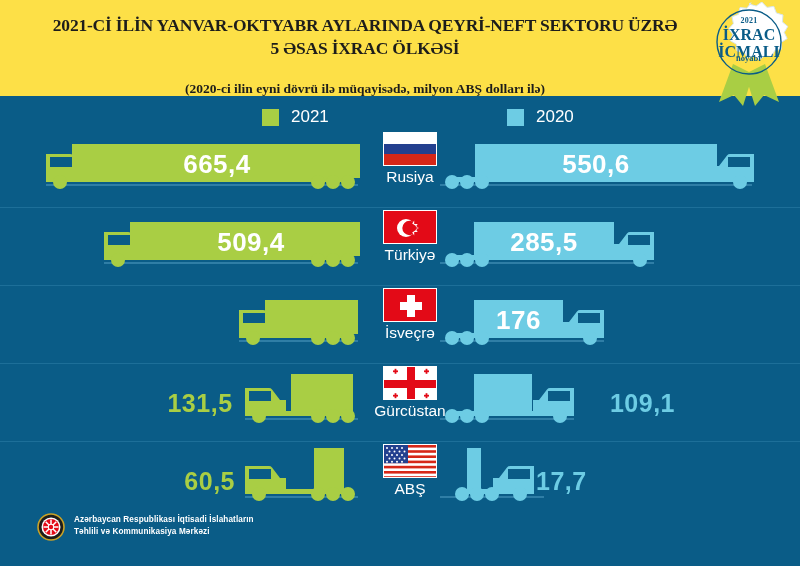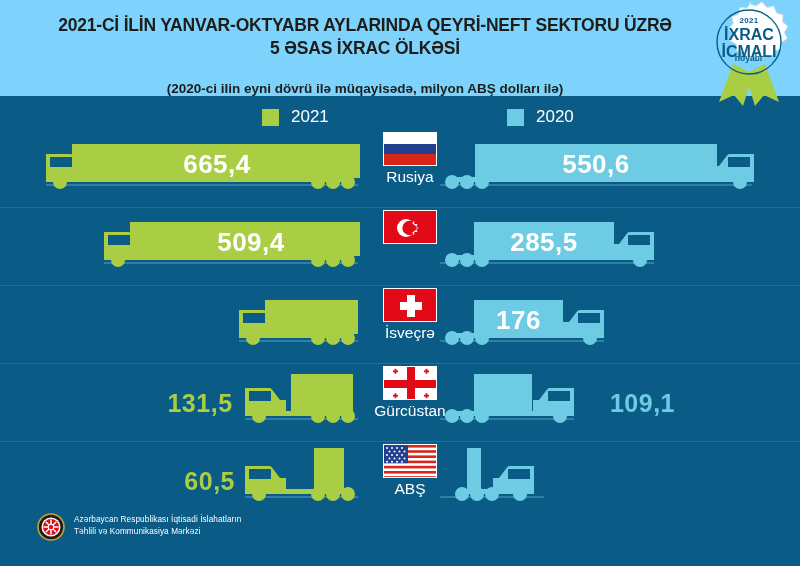--- a/index.html
+++ b/index.html
@@ -12,21 +12,22 @@
     position: relative;
     width: 800px;
     height: 566px;
     overflow: hidden;
     background: #0a5c87;
   }
 
   
   .header {
     position:absolute; left:0; top:0; width:800px; height:96px;
-    background:#7dd3fc;
+    background:#fde047;
+    font-family:Liberation Serif, serif;
   }
   .title-wrap {
     position:absolute; left:30px; top:14px; width:670px;
     text-align:center;
   }
   .title-l1, .title-l2 {
     color:#1d1d1b;
     font-weight:bold;
     font-size:17.5px;
     letter-spacing:-0.2px;
@@ -92,21 +93,21 @@
   .val-out {
     position:absolute; font-weight:bold; font-size:25px; letter-spacing:0.5px;
   }
   .val-out.g { color:#a9ce44; }
   .val-out.b { color:#6dcce4; }
 
   
   .footer { position:absolute; left:0; bottom:0; width:800px; height:62px; }
   .foot-logo { position:absolute; left:36px; top:8px; width:30px; height:30px; }
   .foot-text { position:absolute; left:74px; top:10px; color:#ffffff;
-    font-size:8.2px; line-height:11.5px; font-weight:normal; letter-spacing:.1px;}
+    font-size:8.2px; line-height:11.5px; font-weight:bold; letter-spacing:.1px;}
   .bottom-rule { position:absolute; left:0; bottom:0; width:800px; height:2px; background:#0a5c87;}
 </style>
 </head>
 <body>
 
 <div id="page">
 
   <div class="header">
     <div class="title-wrap">
       <div class="title-l1">2021-Cİ İLİN YANVAR-OKTYABR AYLARINDA QEYRİ-NEFT SEKTORU ÜZRƏ</div>
@@ -196,20 +197,21 @@
 
       <div class="ctr">
         <div class="flag" style="background:#e30a17">
           <svg viewBox="0 0 54 34" width="54" height="34">
             <circle cx="22" cy="17" r="9" fill="#ffffff"></circle>
             <circle cx="25.5" cy="17" r="7.2" fill="#e30a17"></circle>
             <polygon fill="#ffffff" points="35,17 31.6,18.1 33.7,21 30.2,20.9 30.2,24.4 28.2,21.5 35,17"></polygon>
             <polygon fill="#ffffff" points="35,17 31.6,15.9 33.7,13 30.2,13.1 30.2,9.6 28.2,12.5 35,17"></polygon>
           </svg>
         </div>
+        <div class="country">Türkiyə</div>
       </div>
 
       <svg class="truck" style="left:440px;width:260px" viewBox="0 0 260 78">
         <rect x="0" y="54" width="214" height="2" fill="#2f7ea6"></rect>
         <path d="M214 24 h-24 a4 4 0 0 0 -3 1.4 L179 36 h-6 v16 h41 Z" fill="#6dcce4"></path>
         <rect x="188" y="27" width="22" height="10" fill="#0a5c87"></rect>
         <rect x="8" y="47" width="165" height="5" fill="#6dcce4"></rect>
         <rect x="34" y="14" width="140" height="34" fill="#6dcce4"></rect>
         <circle cx="200" cy="52" r="7" fill="#6dcce4"></circle>
         <circle cx="42" cy="52" r="7" fill="#6dcce4"></circle>
@@ -364,20 +366,21 @@
         <rect x="0" y="54" width="104" height="2" fill="#2f7ea6"></rect>
         <path d="M94 24 h-24 a4 4 0 0 0 -3 1.4 L59 36 h-6 v16 h41 Z" fill="#6dcce4"></path>
         <rect x="68" y="27" width="22" height="10" fill="#0a5c87"></rect>
         <rect x="18" y="47" width="35" height="5" fill="#6dcce4"></rect>
         <rect x="27" y="6" width="14" height="42" fill="#6dcce4"></rect>
         <circle cx="80" cy="52" r="7" fill="#6dcce4"></circle>
         <circle cx="52" cy="52" r="7" fill="#6dcce4"></circle>
         <circle cx="37" cy="52" r="7" fill="#6dcce4"></circle>
         <circle cx="22" cy="52" r="7" fill="#6dcce4"></circle>
       </svg>
+      <div class="val-out b" style="left:536px;top:25px;width:110px;text-align:left">17,7</div>
     </div>
   </div>
 
   <div class="footer">
     <svg class="foot-logo" viewBox="0 0 30 30">
       <circle cx="15" cy="15" r="13" fill="#1d1d1b" stroke="#c9a227" stroke-width="1.6"></circle>
       <circle cx="15" cy="15" r="9.5" fill="#ffffff"></circle>
       <circle cx="15" cy="15" r="8" fill="#e30a17"></circle>
       <circle cx="15" cy="15" r="3.2" fill="#ffffff"></circle>
       <g stroke="#ffffff" stroke-width="1.5">

